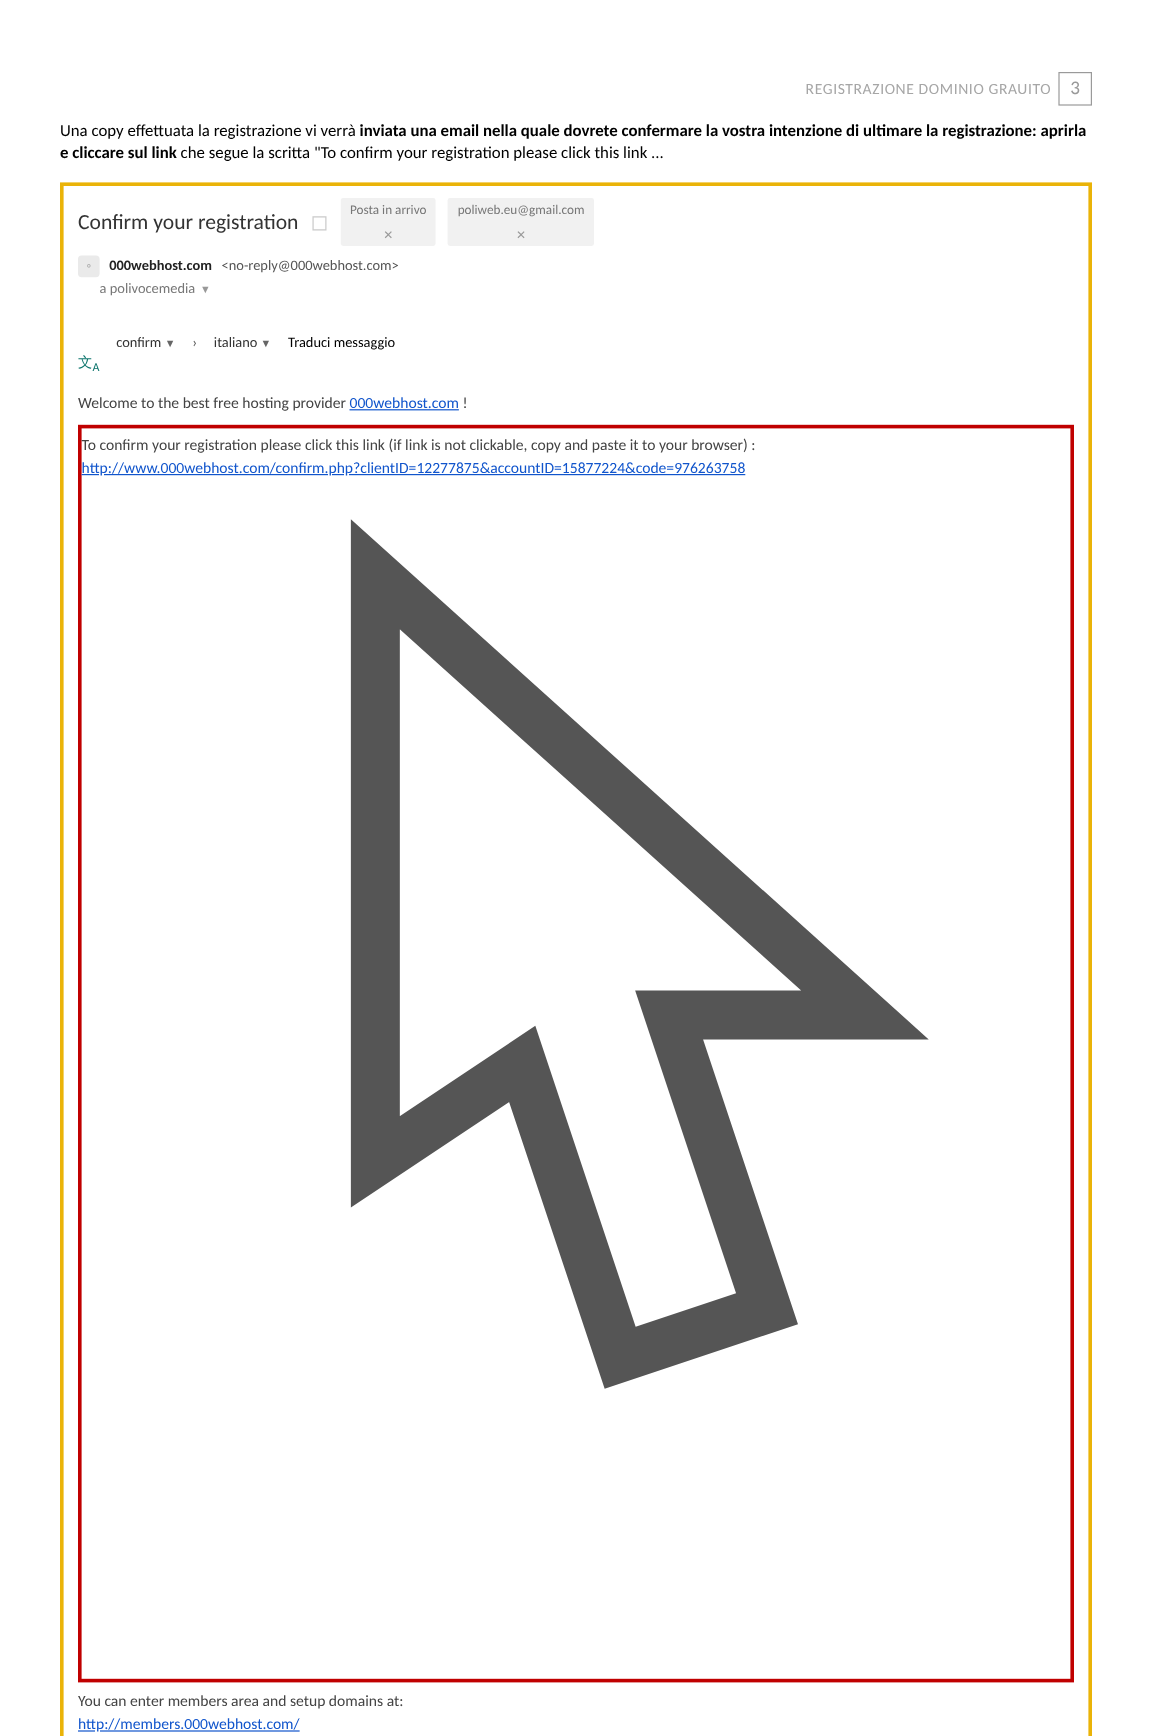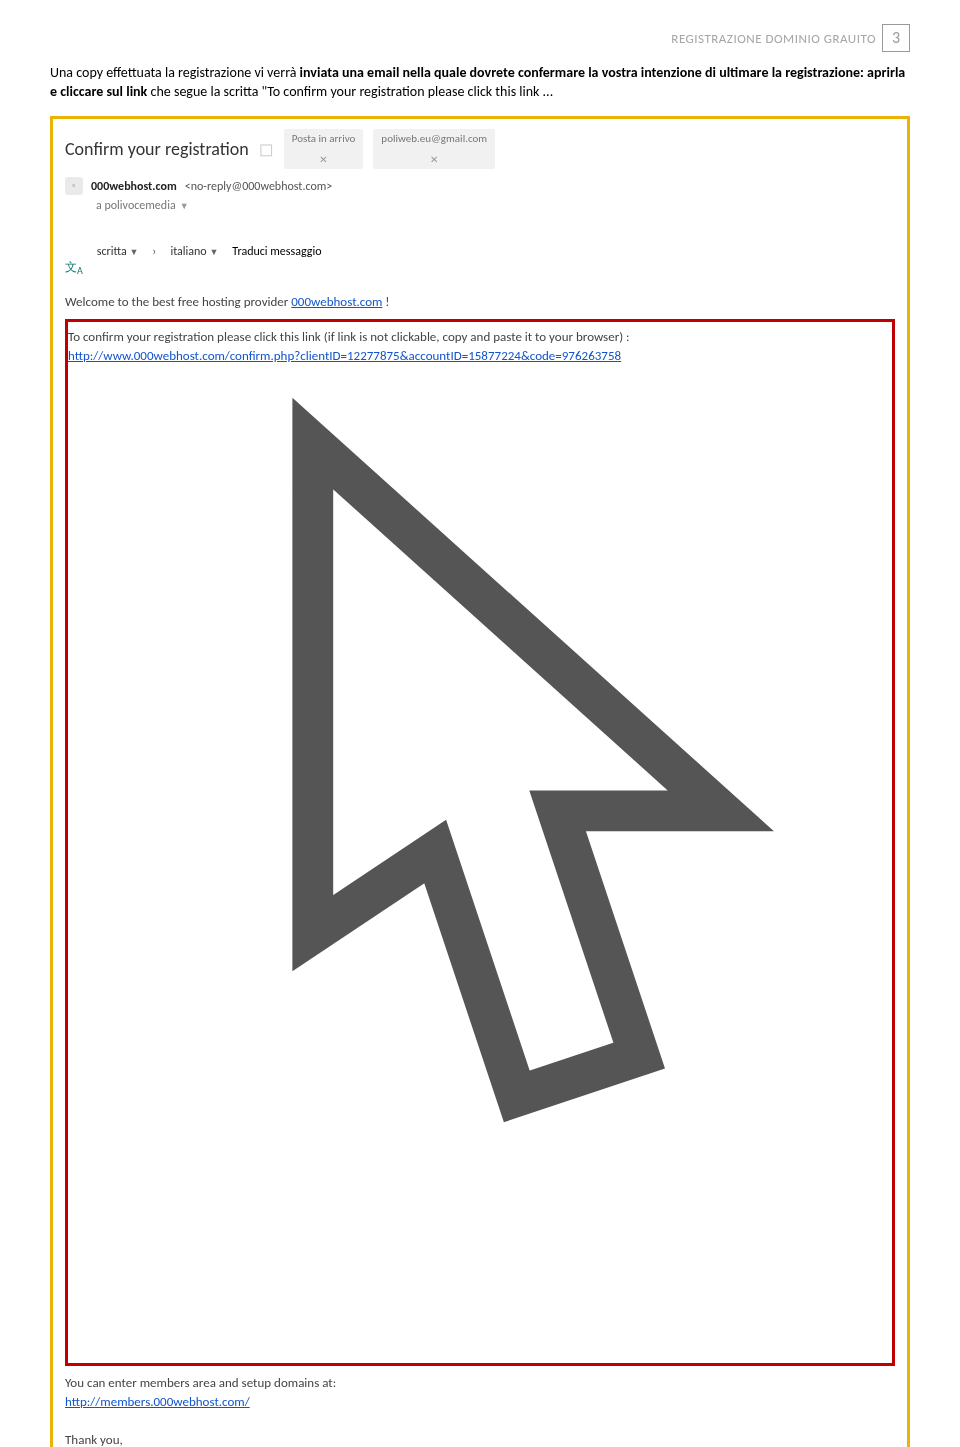--- a/index.html
+++ b/index.html
@@ -6,21 +6,21 @@
   body {
     font-family: Calibri, Arial, sans-serif;
     width: 960px;
     background: #fff;
     color: #000;
     font-size: 14px;
     line-height: 1.35;
     position: relative;
     padding: 30px 50px 40px 50px;
   }
-  .header-bar { position: relative; height: 34px; }
+  .header-bar { position: relative; height: 34px; margin-top: 36px; }
   .header-title {
     position: absolute; right: 34px; top: 0;
     color: #a6a6a6; font-size: 13px; letter-spacing: .5px;
   }
   .page-badge {
     position: absolute; right: 0; top: -6px;
     width: 28px; height: 28px;
     border: 1.5px solid #9a9a9a;
     color: #9a9a9a; font-size: 16px;
     display: flex; align-items: center; justify-content: center;
@@ -44,21 +44,21 @@
   }
   .chip {
     background: #f1f1f1; color: #777;
     font-size: 11px; padding: 2px 8px; border-radius: 2px;
     display: inline-flex; align-items: center; gap: 6px; flex-direction: column;
   }
   .chip .x { color:#999; font-size:10px; }
   .sender-row { display:flex; align-items:center; gap:8px; color:#555; font-size:12px; margin-bottom:2px;}
   .sender-row .avatar { width:18px; height:18px; background:#eaeaea; border-radius:3px; display:flex; align-items:center; justify-content:center; color:#aaa; font-size:11px;}
   .sender-row b { color:#222; }
-  .recip-row { color:#777; font-size:12px; margin-left:31px; margin-bottom:10px; display:flex; align-items:center; gap:4px;}
+  .recip-row { color:#777; font-size:12px; margin-left:18px; margin-bottom:10px; display:flex; align-items:center; gap:4px;}
   .recip-row .dd { font-size:9px; color:#999; }
   .lang-row { display:flex; align-items:center; gap:14px; color:#555; font-size:12px; margin-bottom:14px;}
   .lang-row .ico { color:#0f766e;margin-top:34px; }
   .lang-row .sel { color:#333; }
   .lang-row .dd { font-size:9px; color:#666; }
   .lang-row a { color:#000000; text-decoration:none; }
   .email-body { color:#444; font-size:13px; }
   .email-body a { color:#1155cc; text-decoration:underline; }
   .confirm-block {
     border: 3px solid #c00000;
@@ -97,21 +97,21 @@
     <span class="avatar">◦</span>
     <b>000webhost.com</b>
     <span>&lt;no-reply@000webhost.com&gt;</span>
   </div>
   <div class="recip-row">
     <span>a polivocemedia</span>
       <span class="dd">▼</span>
   </div>
   <div class="lang-row">
     <span class="ico">文<sub>A</sub></span>
-    <span class="sel"><span>scritta</span> <span class="dd">▼</span></span>
+    <span class="sel"><span>confirm</span> <span class="dd">▼</span></span>
     <span>›</span>
     <span class="sel"><span>italiano</span> <span class="dd">▼</span></span>
     <a href="#">Traduci messaggio</a>
   </div>
   <div class="email-body">
     <p><span>Welcome to the best free hosting provider </span><a href="#">000webhost.com</a><span> !</span></p>
     <div class="confirm-block">
       <div>To confirm your registration please click this link (if link is not clickable, copy and paste it to your browser) :</div>
       <a href="#">http://www.000webhost.com/confirm.php?clientID=12277875&amp;accountID=15877224&amp;code=976263758</a>
       <div class="cursor-hold">

